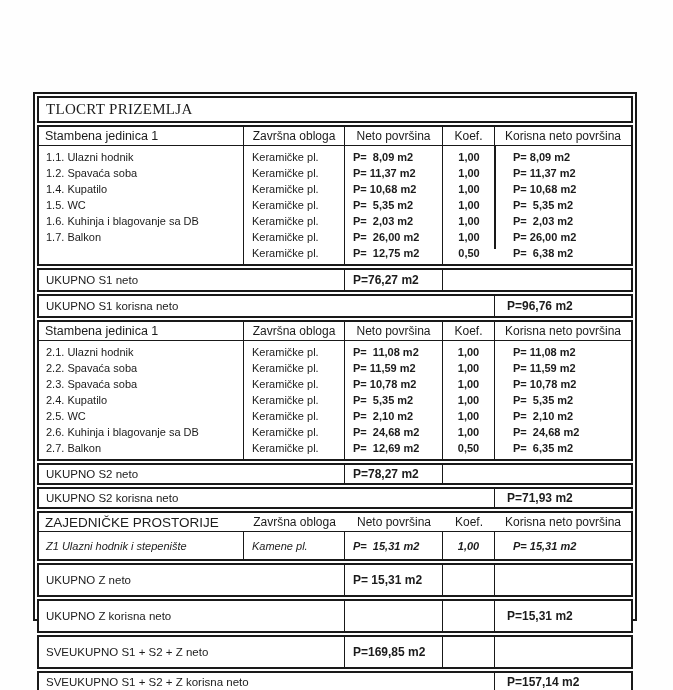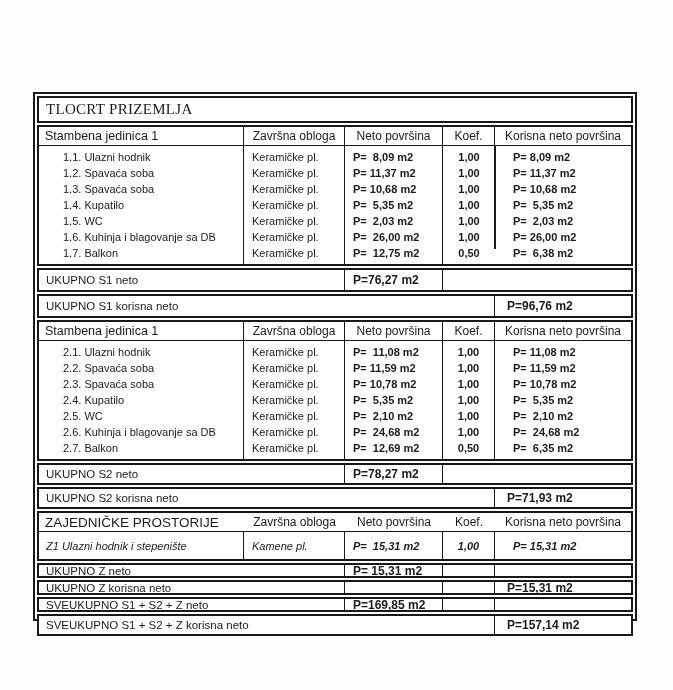--- a/index.html
+++ b/index.html
@@ -35,39 +35,39 @@
 
   .data-grid { position:relative; }
   .dcol { box-sizing:border-box; border-right:1.5px solid #191919; padding:3px 0 3px 0; }
   .dcol.c5 { border-right:none; }
   .s1-grid .dcol.c4 { border-right:none; }
   .partline { position:absolute; left:455px; top:0; height:87%; width:1.5px;
               background:#191919; }
 
   .ln { height:16px; line-height:16px; font-size:11px; white-space:pre;
         overflow:hidden; }
-  .name-col .ln { padding-left:24px; }
+  .name-col .ln { padding-left:7px; }
   .fin-col .ln  { padding-left:8px; }
   .val { font-weight:bold; }
   .net-col .ln { padding-left:8px; }
   .coef-col .ln { text-align:center; }
   .use-col .ln { padding-left:18px; }
 
   .sumrow { display:grid; align-items:stretch; flex:none; }
   .sumrow .cell { box-sizing:border-box; border-right:1.5px solid #191919;
                   display:flex; align-items:center; white-space:pre; overflow:hidden; }
   .sumrow .cell:last-child { border-right:none; }
   .sumrow .lab { padding-left:7px; font-size:11.5px; }
   .sumrow .sval { font-weight:bold; font-size:12px; }
   .sumrow .v3 { padding-left:8px; }
   .sumrow .v5 { padding-left:12px; }
   .typeA { grid-template-columns:306px 98px 1fr; }
   .typeB { grid-template-columns:456px 1fr; }
   .typeC { grid-template-columns:306px 98px 52px 1fr; }
-  .h24 { height:24px; } .h22 { height:22px; } .h21 { height:15px; }
+  .h24 { height:24px; } .h22 { height:22px; } .h21 { height:34px; }
 
   .zrow { height:27px;font-style:italic; }
   .zrow .zc { box-sizing:border-box; border-right:1.5px solid #191919;
               display:flex; align-items:center; font-size:11px; white-space:pre;
               overflow:hidden; }
   .zrow .zc:last-child { border-right:none; }
   .zrow .zname { padding-left:7px; }
   .zrow .zfin { padding-left:8px; }
   .zrow .zval { font-weight:bold; }
   .zrow .zn { padding-left:8px; }
@@ -89,21 +89,20 @@
         <div class="hc c1">Stambena jedinica 1</div>
         <div class="hc ctr">Završna obloga</div>
         <div class="hc ctr">Neto površina</div>
         <div class="hc ctr">Koef.</div>
         <div class="hc ctr">Korisna neto površina</div>
       </div>
       <div class="grid5 data-grid s1-grid">
         <div class="dcol name-col">
           <div class="ln">1.1. Ulazni hodnik</div>
           <div class="ln">1.2. Spavaća soba</div>
-          <div class="ln">1.3. Spavaća soba</div>
           <div class="ln">1.4. Kupatilo</div>
           <div class="ln">1.5. WC</div>
           <div class="ln">1.6. Kuhinja i blagovanje sa DB</div>
           <div class="ln">1.7. Balkon</div>
         </div>
         <div class="dcol fin-col">
           <div class="ln">Keramičke pl.</div>
           <div class="ln">Keramičke pl.</div>
           <div class="ln">Keramičke pl.</div>
           <div class="ln">Keramičke pl.</div>

